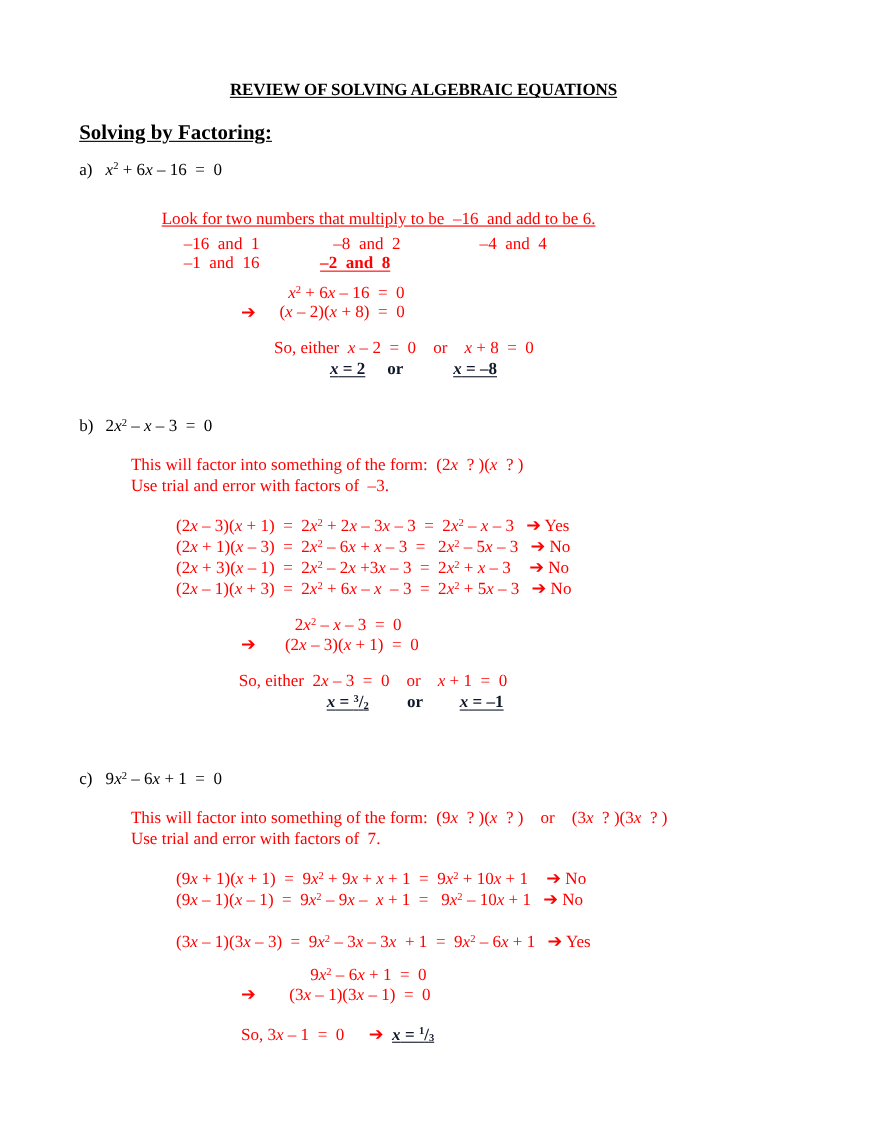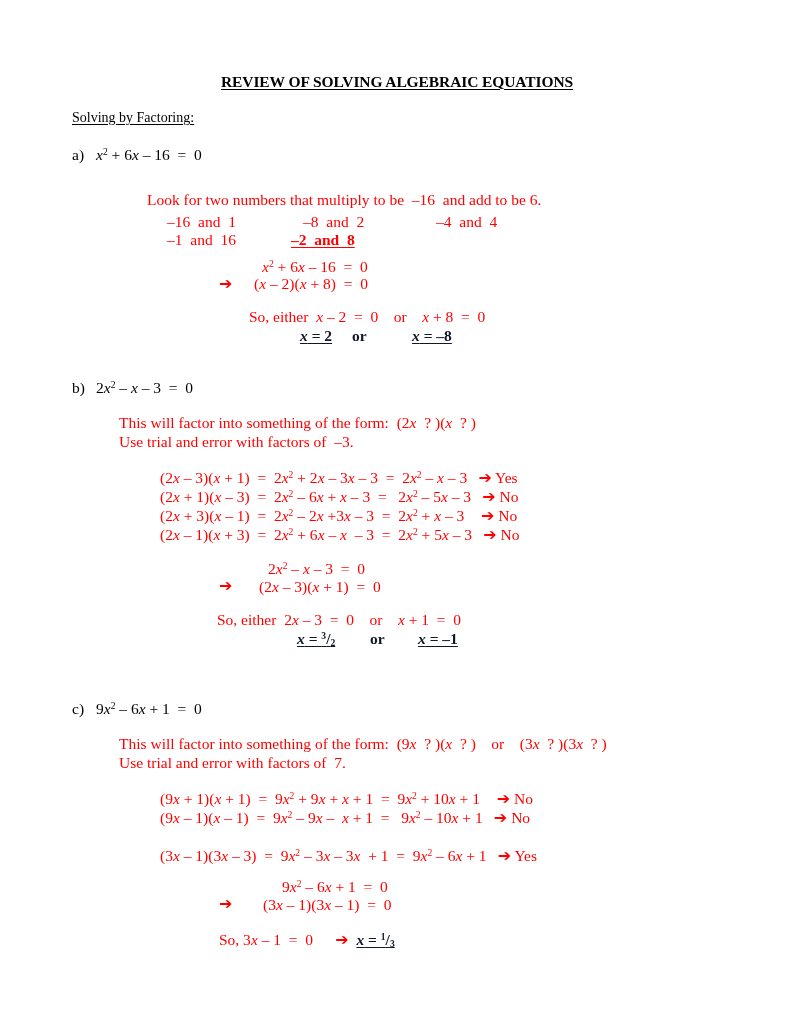--- a/index.html
+++ b/index.html
@@ -36,36 +36,36 @@
   sub.n {
     font-size: 0.62em;
     vertical-align: -0.18em;
     line-height: 0;
     font-style: normal;
   }
 
   
   #doc-title {
     top: 73px;
-    left: 13px;
+    left: 1px;
     width: 768px;
     text-align: center;
     font-size: 15.5px;
     font-weight: bold;
     letter-spacing: -0.1px;
   }
   #doc-title span.inner {
     text-decoration: underline;
     text-underline-offset: 2px;
   }
   #section-heading {
     top: 110px;
     left: 72px;
-    font-size: 14px;
-    font-weight: normal;
+    font-size: 19px;
+    font-weight: bold;
   }
   #section-heading span.inner {
     text-decoration: underline;
     text-underline-offset: 2px;
   }
 
   
   .problem-label {
     font-size: 15.5px;
     color: #000;
@@ -107,21 +107,21 @@
 
 <div class="page">
 
   <div class="abs" id="doc-title"><span class="inner">REVIEW OF SOLVING ALGEBRAIC EQUATIONS</span></div>
 
   <div class="abs" id="section-heading"><span class="inner">Solving by Factoring:</span></div>
 
   <div class="abs problem-label" style="top:146px; left:72px;"><span>a)</span></div>
   <div class="abs problem-label" style="top:146px; left:96px;"><i class="v">x</i><sup class="n">2</sup> + 6<i class="v">x</i> – 16  =  0</div>
 
-  <div class="abs rtext" style="top:191px; left:147px;"><span>Look for two numbers that multiply to be  –16  and add to be 6.</span></div>
+  <div class="abs rtext" style="top:191px; left:147px;text-decoration:underline;"><span>Look for two numbers that multiply to be  –16  and add to be 6.</span></div>
 
   <div class="abs rtext" style="top:213px; left:167px;"><span>–16  and  1</span></div>
   <div class="abs rtext" style="top:213px; left:291px;margin-left:12px;"><span>–8  and  2</span></div>
   <div class="abs rtext" style="top:213px; left:436px;"><span>–4  and  4</span></div>
 
   <div class="abs rtext" style="top:231px; left:167px;"><span>–1  and  16</span></div>
   <div class="abs rtext pair-pick" style="top:231px; left:291px;"><span class="ul">–2  and  8</span></div>
 
   <div class="abs rtext" style="top:258px; left:262px;"><i class="v">x</i><sup class="n">2</sup> + 6<i class="v">x</i> – 16  =  0</div>
   <div class="abs arrow" style="top:274px; left:219px;"><span>➔</span></div>

